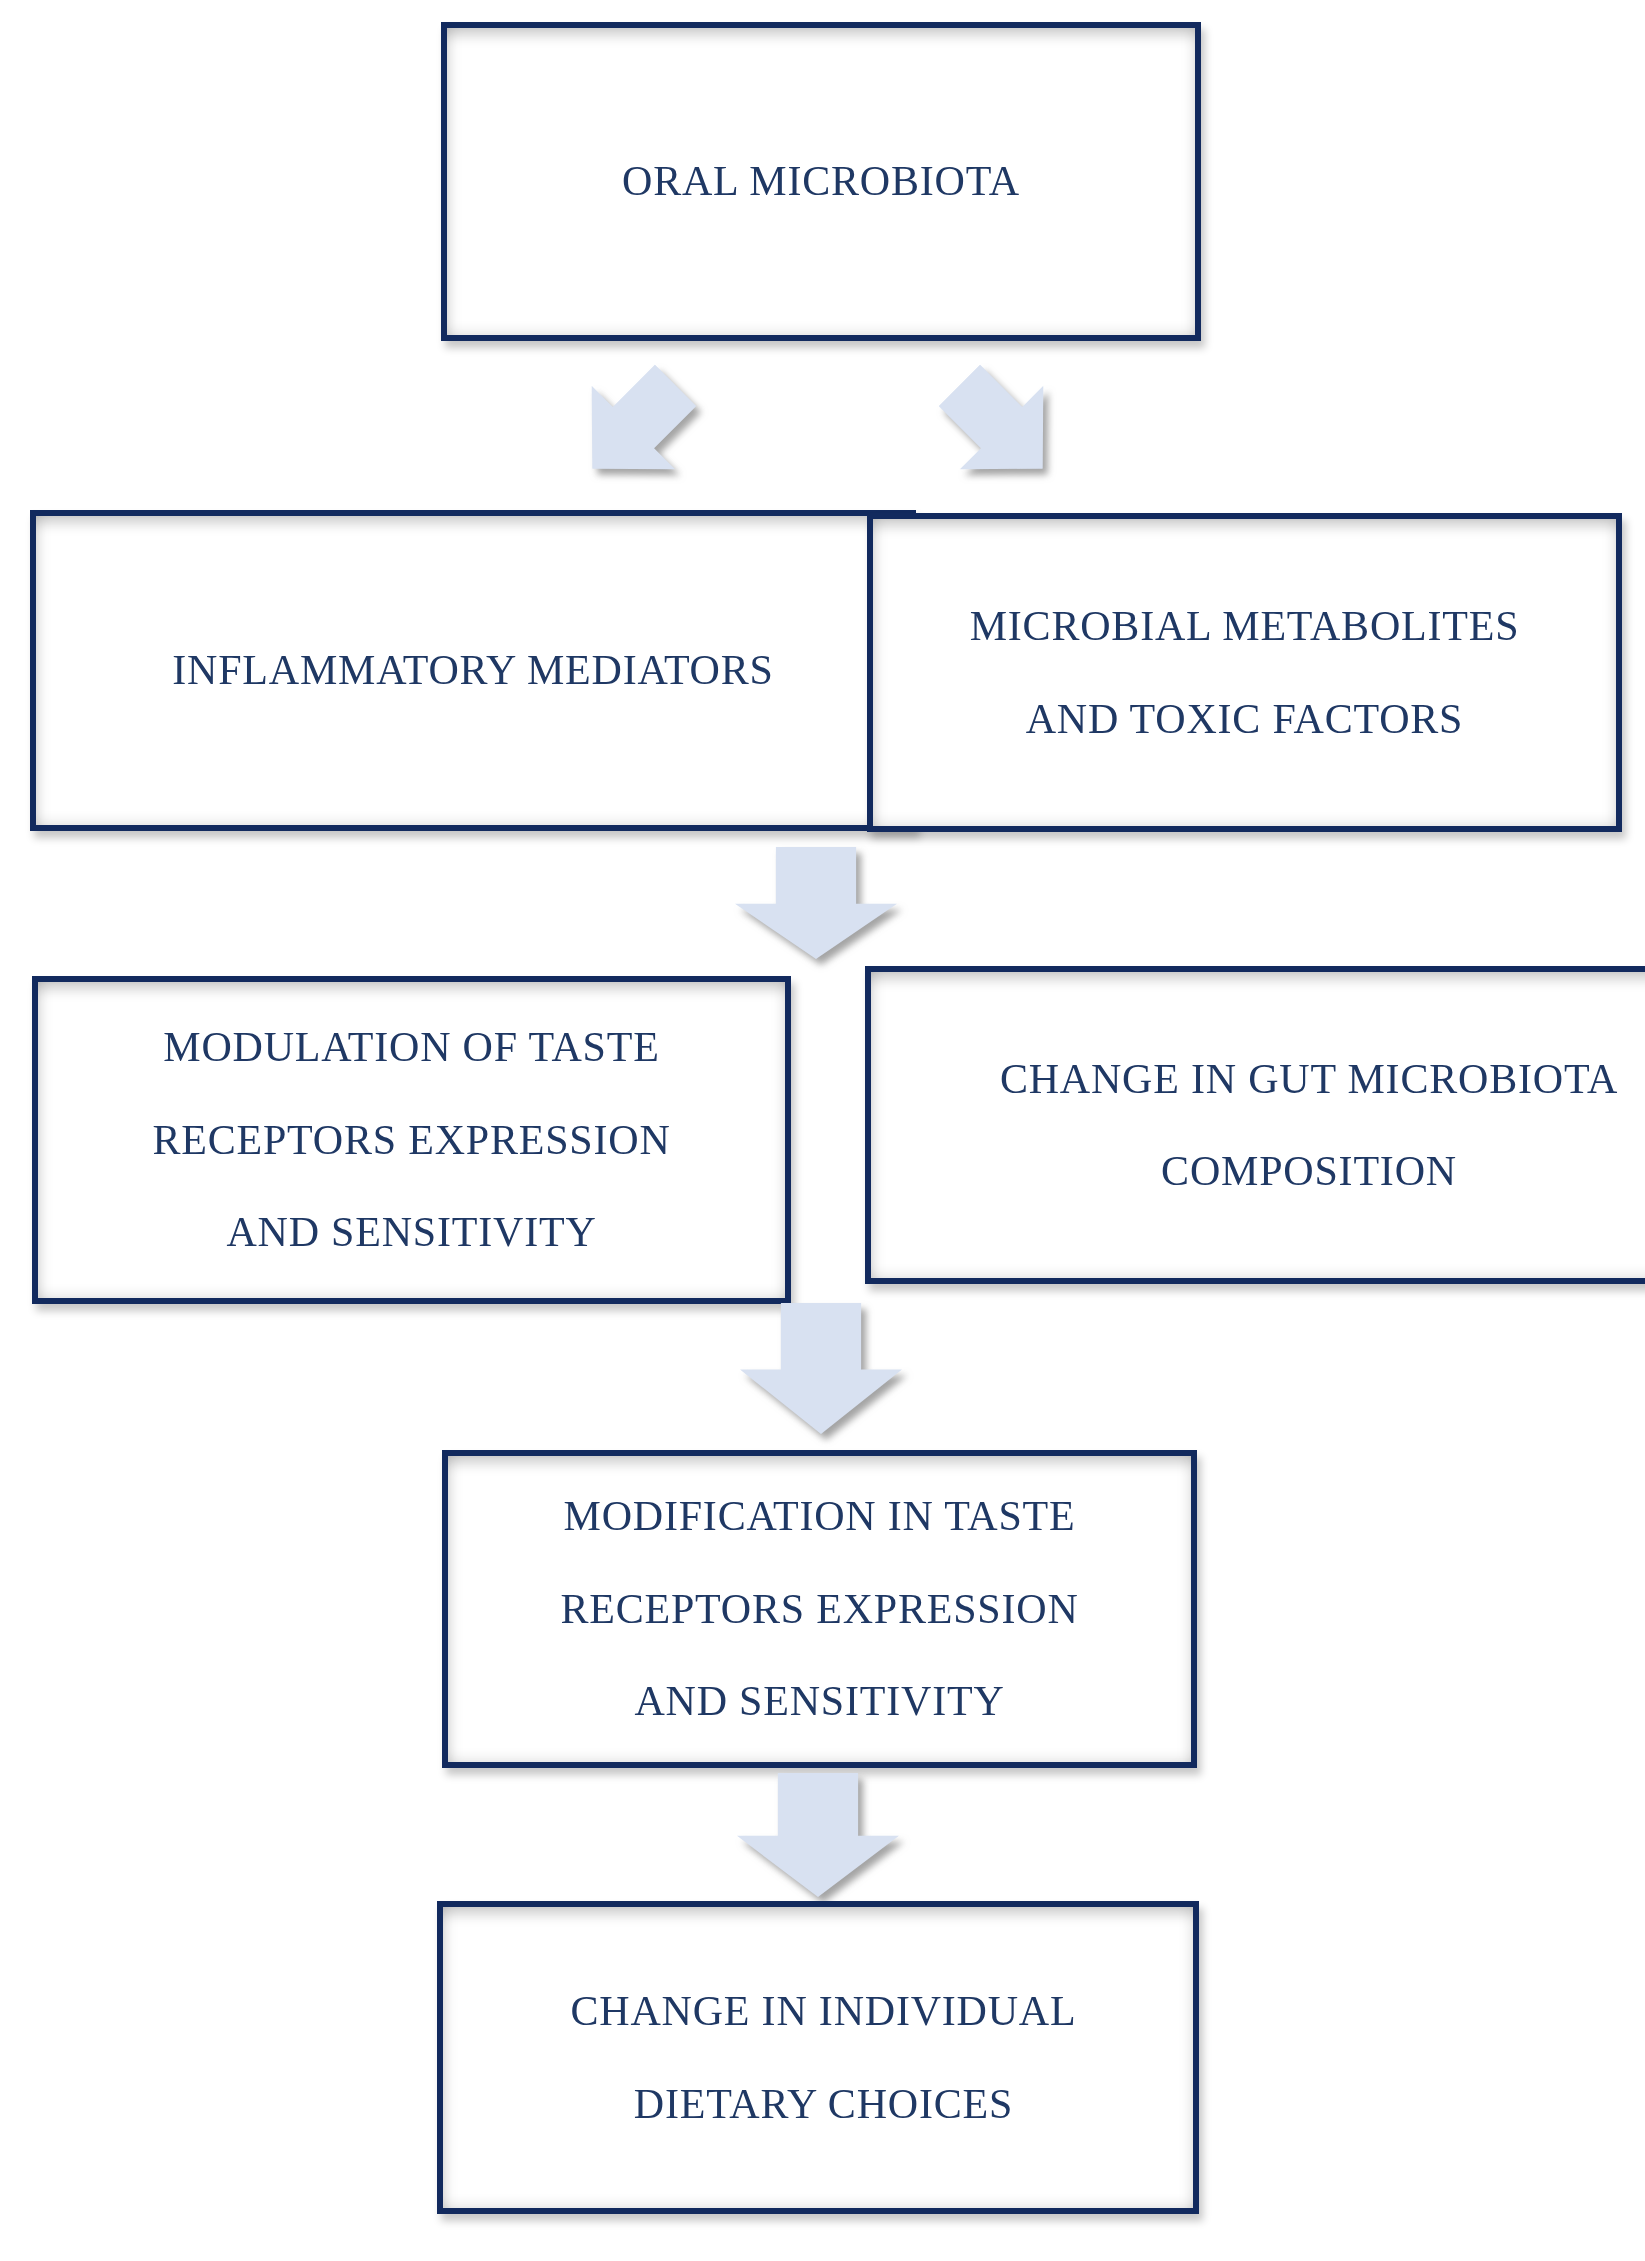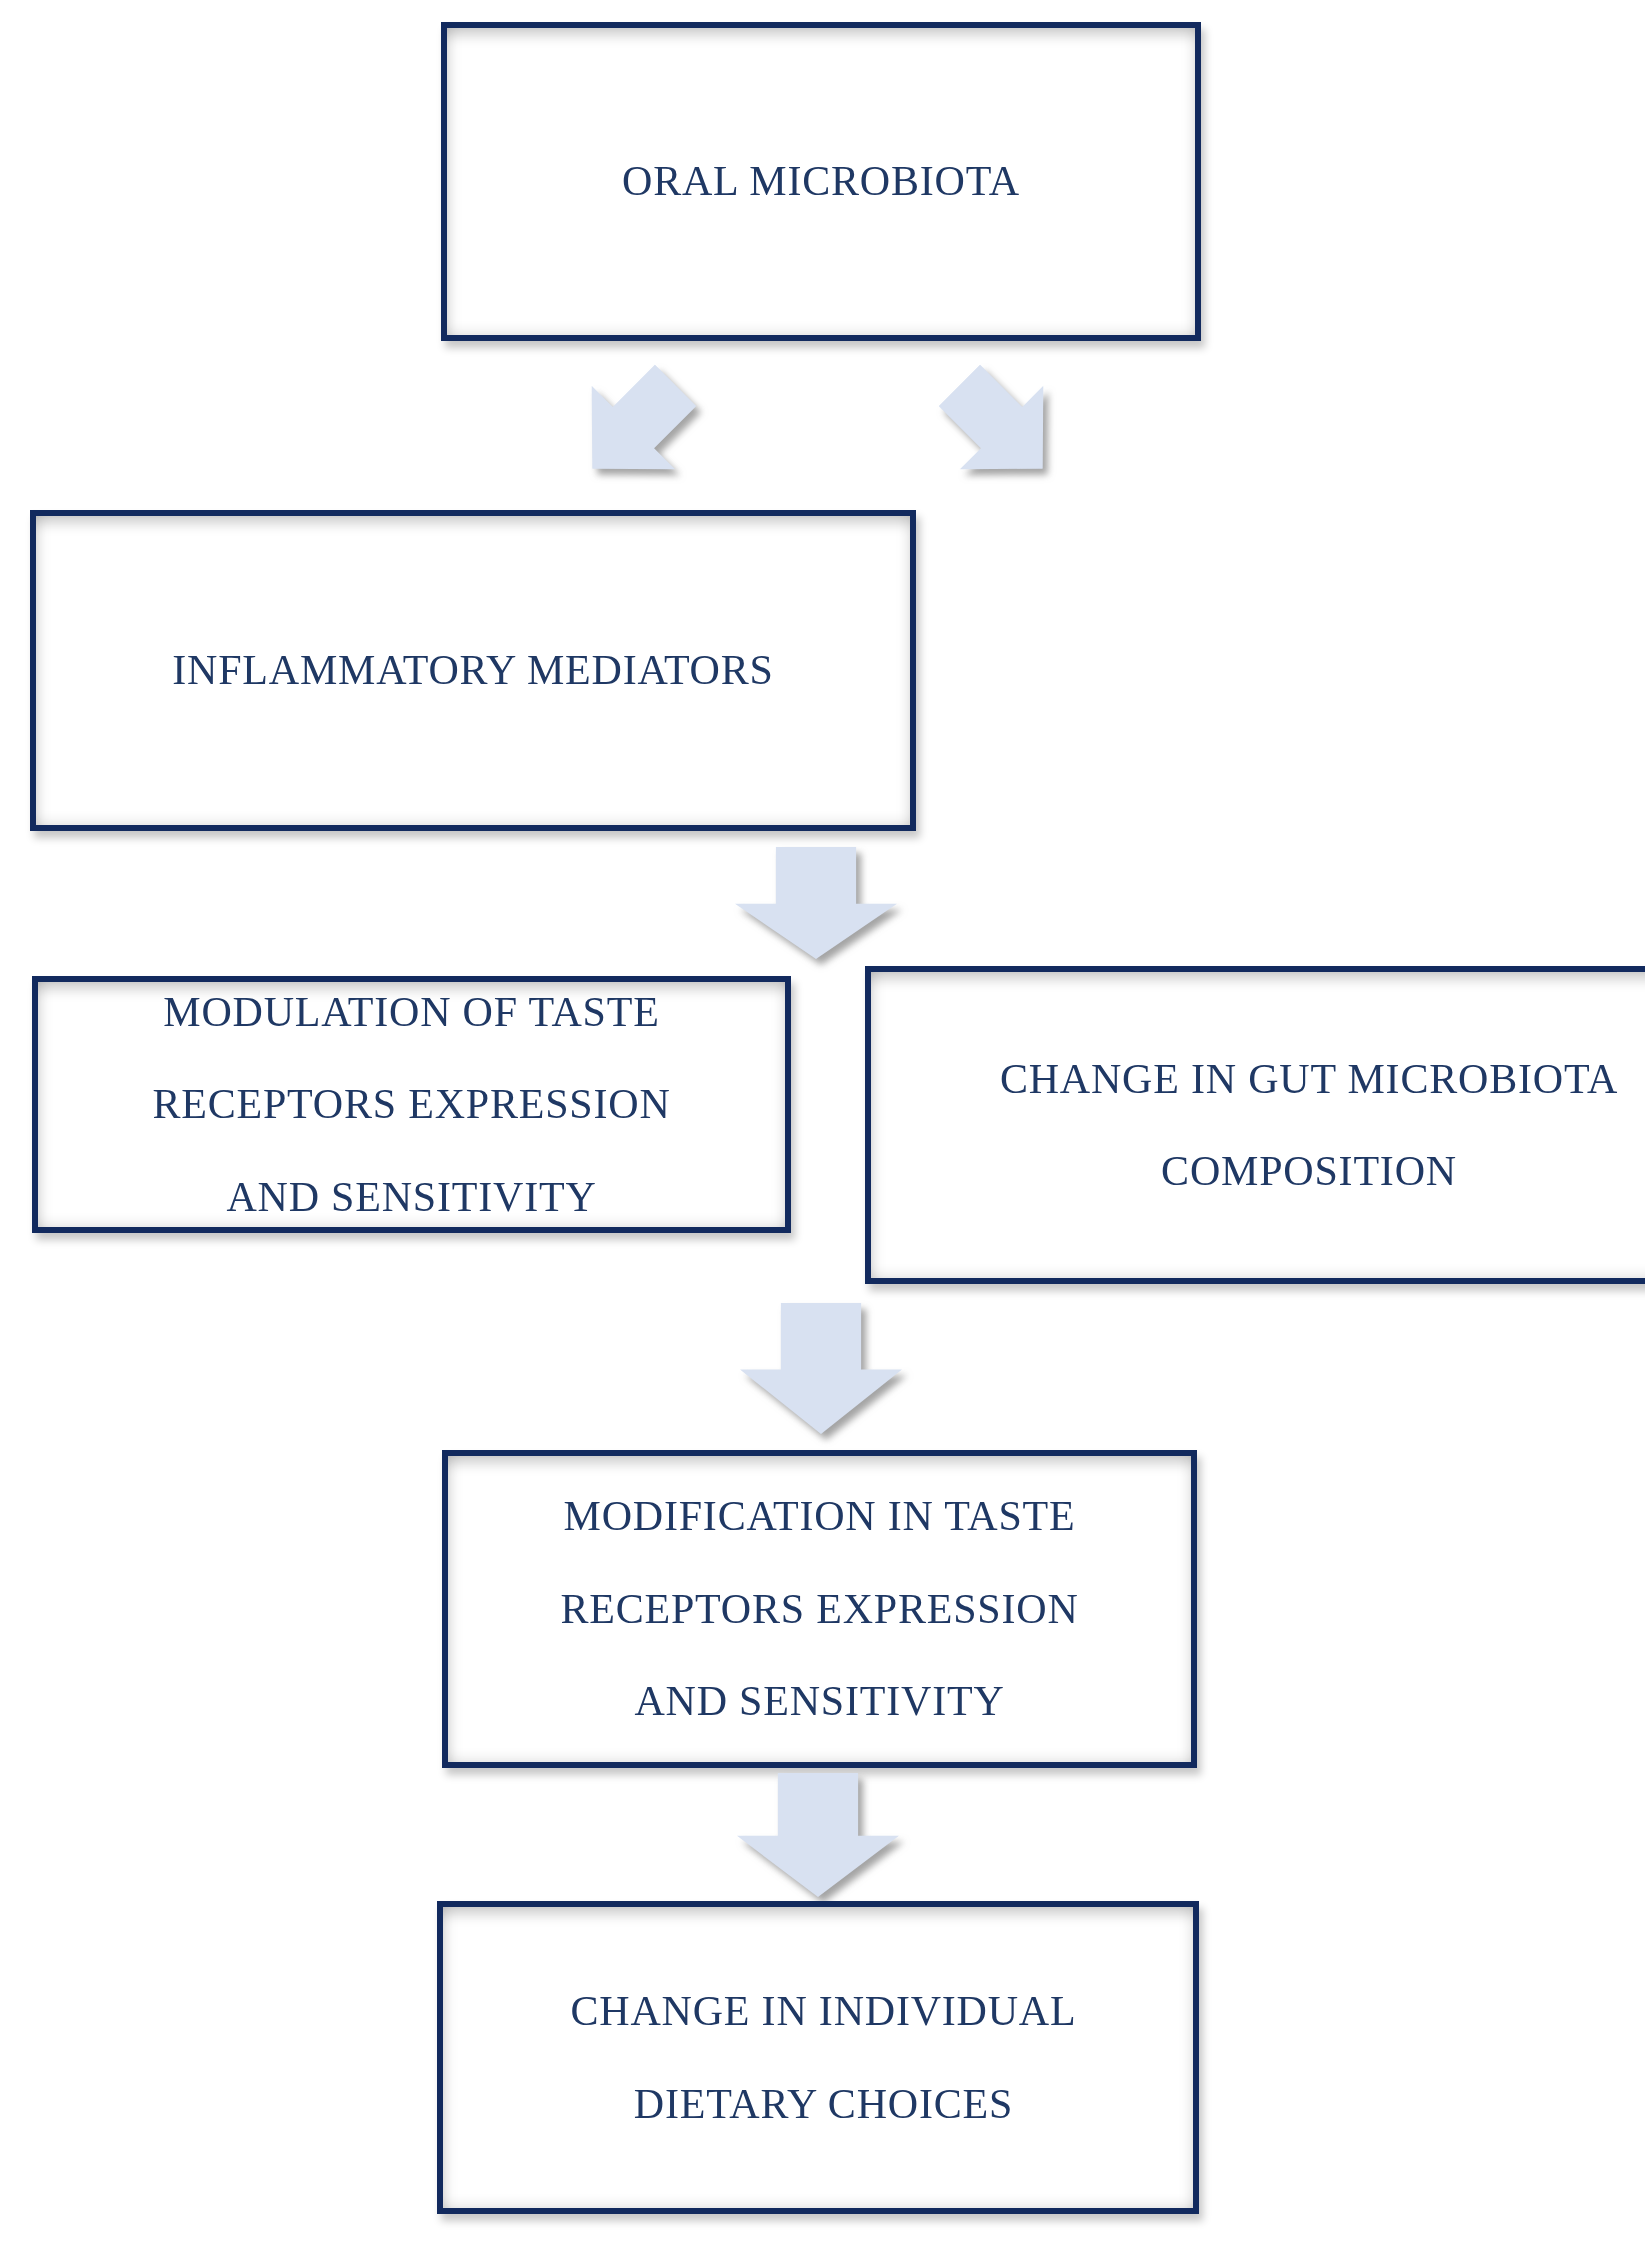--- a/index.html
+++ b/index.html
@@ -66,28 +66,32 @@
   </div>
   <div class="arrow-wrap" style="left:942px; top:368px; width:118px; height:118px;">
     <svg class="block-arrow rot-right" width="118" height="118" viewBox="0 0 206 142" preserveAspectRatio="none">
       <polygon points="52,0 154,0 154,72 206,72 103,142 0,72 52,72"></polygon>
     </svg>
   </div>
 
   <div class="node" style="left:30px; top:510px; width:886px; height:321px;">
     <span class="node-label">INFLAMMATORY MEDIATORS</span>
   </div>
+  <div class="node" style="left:867px; top:513px; width:755px; height:319px;">
+    <span class="node-label">MICROBIAL METABOLITES
+AND TOXIC FACTORS</span>
+  </div>
 
   <div class="arrow-wrap" style="left:735px; top:847px; width:162px; height:112px;">
     <svg class="block-arrow" width="162" height="112" viewBox="0 0 206 142" preserveAspectRatio="none">
       <polygon points="52,0 154,0 154,72 206,72 103,142 0,72 52,72"></polygon>
     </svg>
   </div>
 
-  <div class="node" style="left:32px; top:976px; width:759px; height:257px;">
+  <div class="node" style="left:32px; top:976px; width:759px; height:328px;">
     <span class="node-label">MODULATION OF TASTE
 RECEPTORS EXPRESSION
 AND SENSITIVITY</span>
   </div>
   <div class="node" style="left:865px; top:966px; width:888px; height:318px;">
     <span class="node-label">CHANGE IN GUT MICROBIOTA
 COMPOSITION</span>
   </div>
 
   <div class="arrow-wrap" style="left:740px; top:1303px; width:162px; height:131px;">

